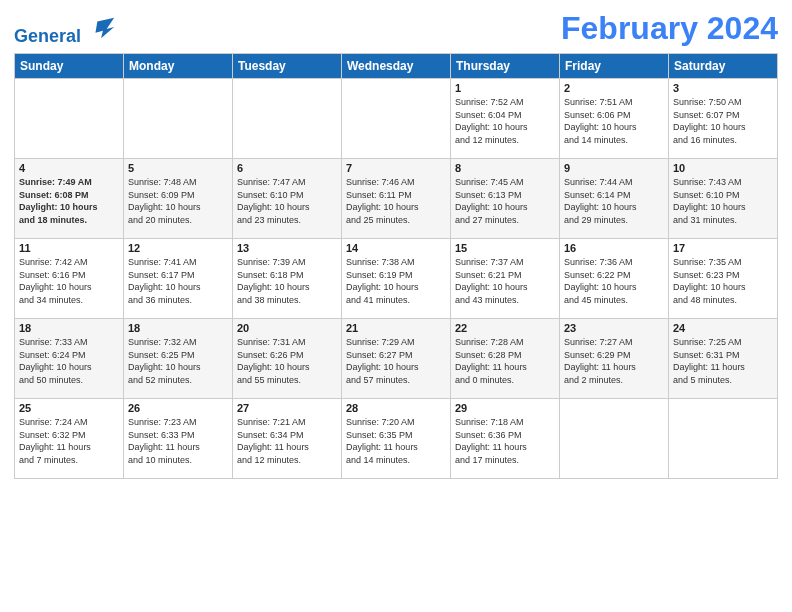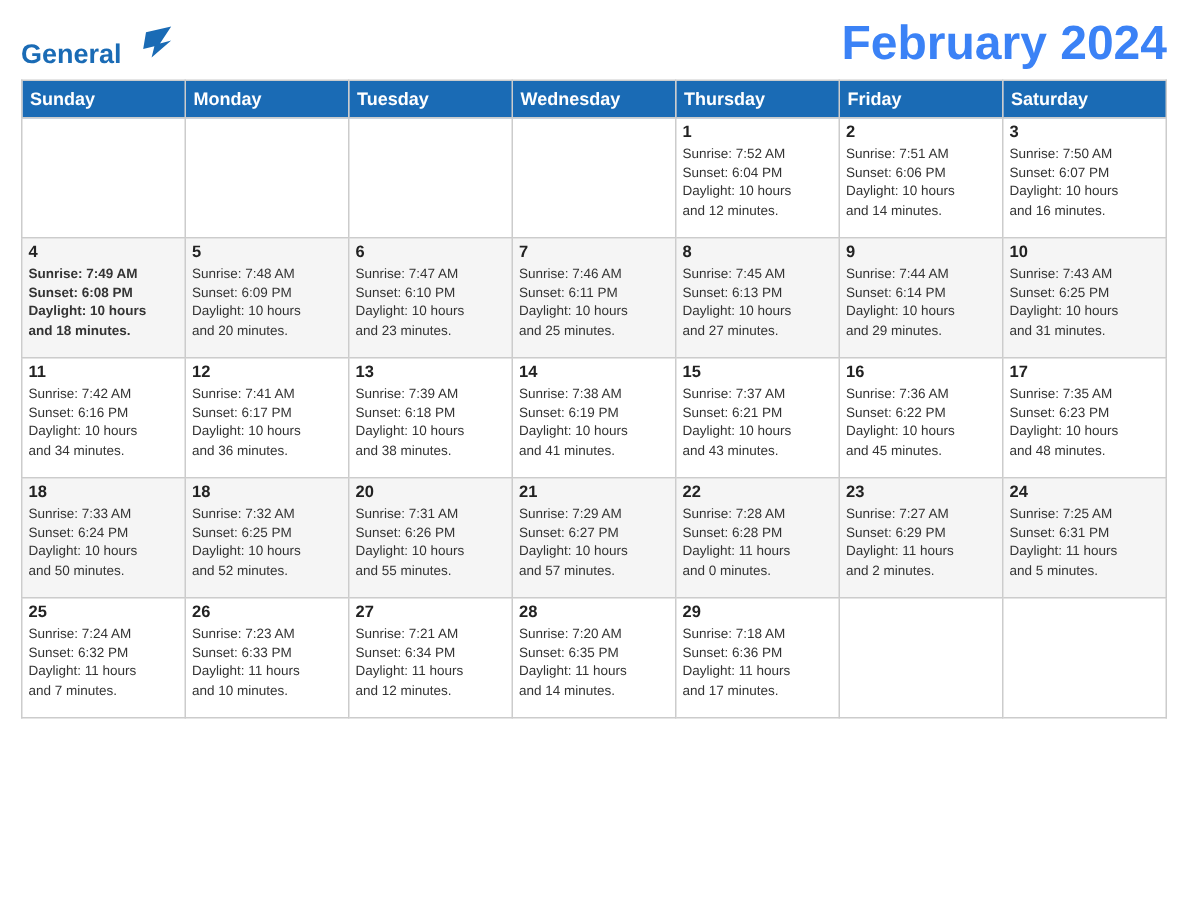--- a/index.html
+++ b/index.html
@@ -195,21 +195,21 @@
           <td>
             <div class="day-num">9</div>
             <div class="day-info" style="white-space: pre-line;">Sunrise: 7:44 AM
 Sunset: 6:14 PM
 Daylight: 10 hours
 and 29 minutes.</div>
           </td>
           <td>
             <div class="day-num">10</div>
             <div class="day-info" style="white-space: pre-line;">Sunrise: 7:43 AM
-Sunset: 6:25 PM
+Sunset: 6:10 PM
 Daylight: 10 hours
 and 31 minutes.</div>
           </td>
         </tr>
         <tr>
           <td>
             <div class="day-num">11</div>
             <div class="day-info" style="white-space: pre-line;">Sunrise: 7:42 AM
 Sunset: 6:16 PM
 Daylight: 10 hours

